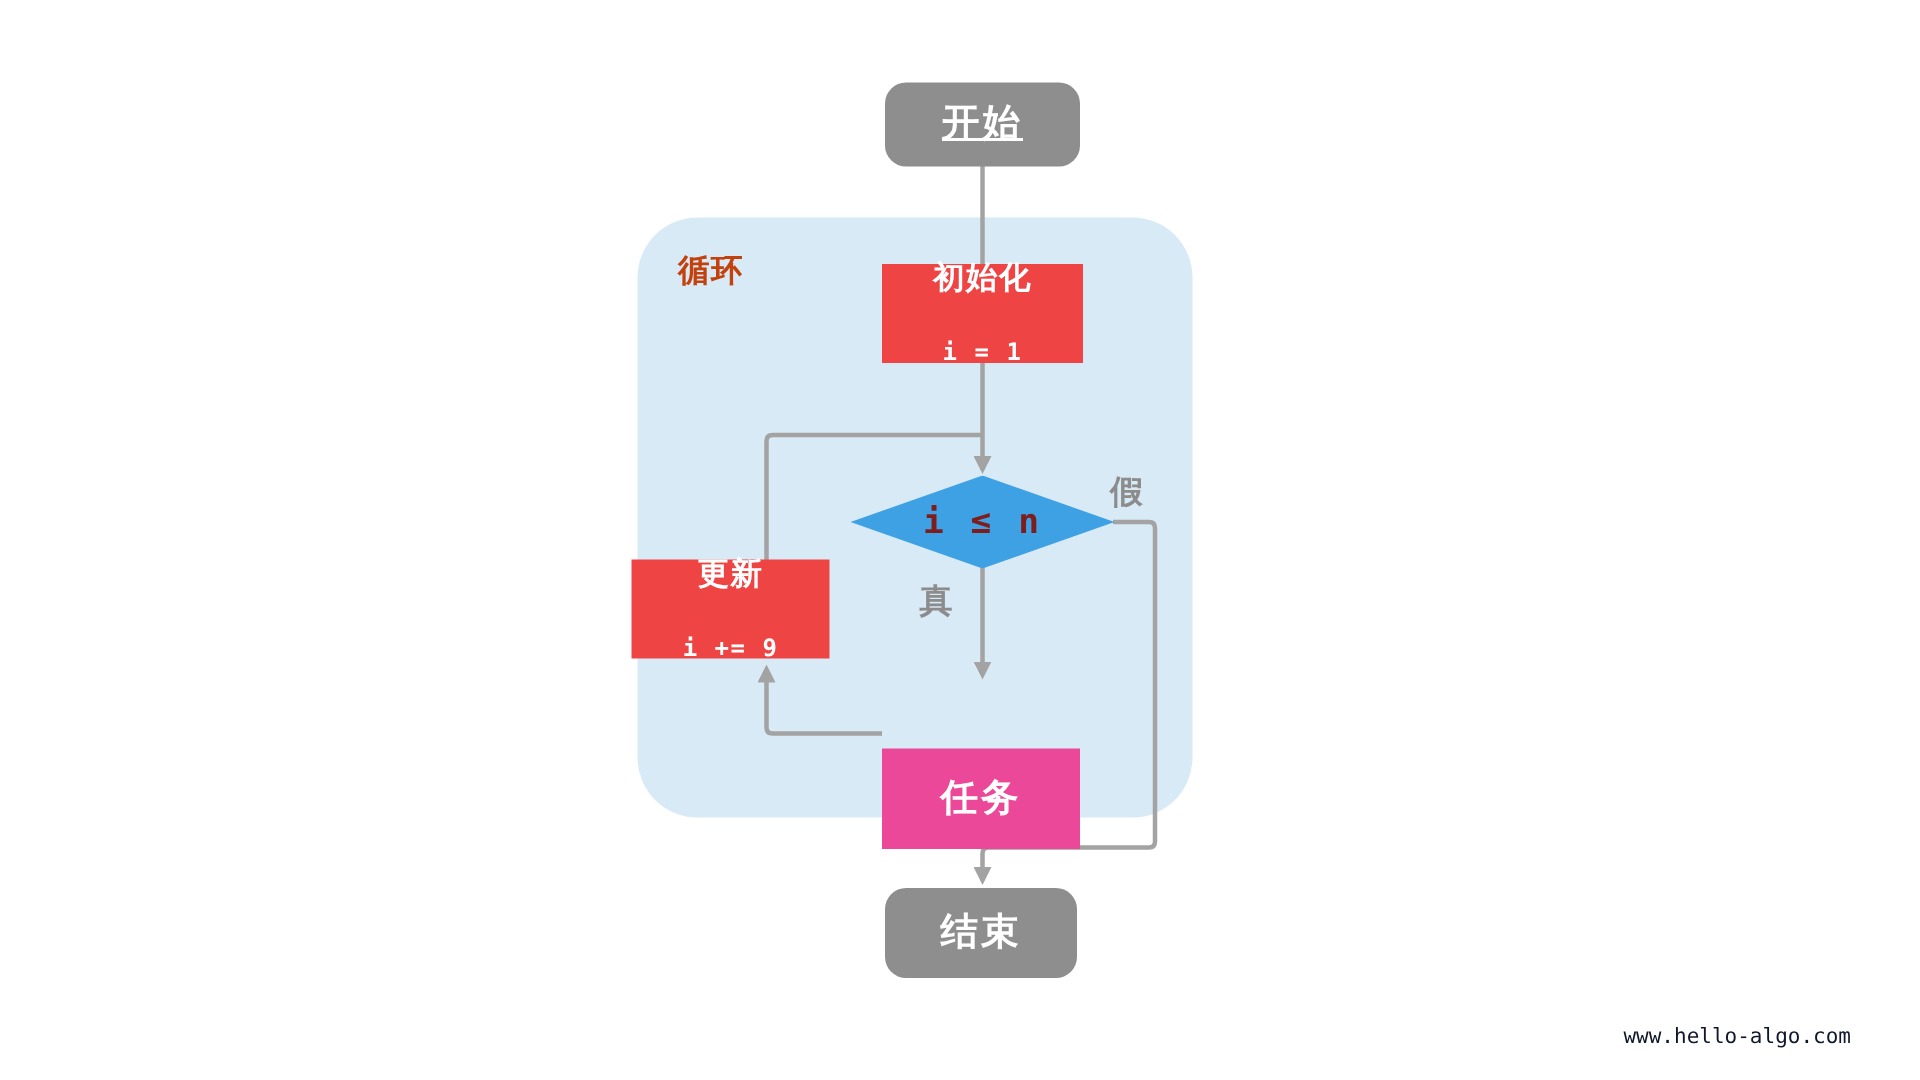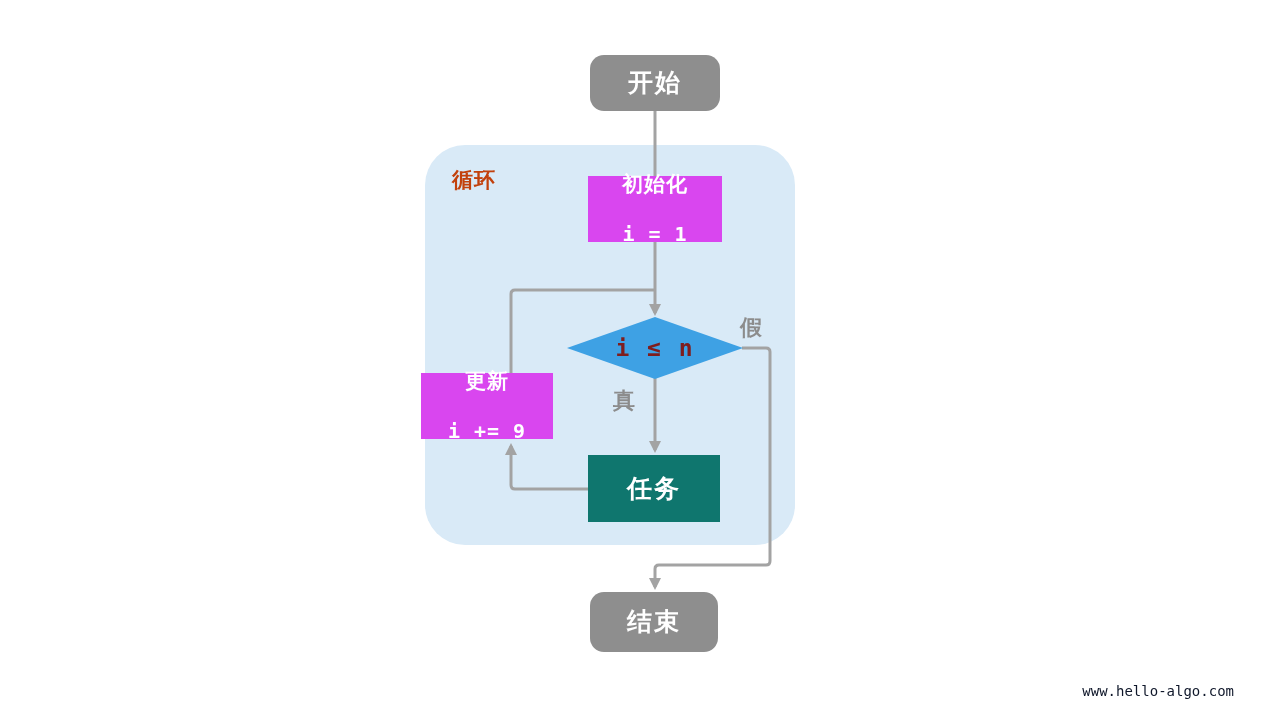--- a/index.html
+++ b/index.html
@@ -18,31 +18,31 @@
     color:#c2410c;font-size:21px;font-weight:700;letter-spacing:1px;
   }
   
   .wires{left:0;top:0;width:1280px;height:720px;pointer-events:none;}
   
   .node{
     display:flex;flex-direction:column;align-items:center;justify-content:center;
     color:#ffffff;text-align:center;line-height:1.25;
   }
   .node-gray{background:#8E8E8E;border-radius:14px;}
-  .node-blue{background:#d946ef;gap:24px;}
-  .node-green{background:#0f766e;}
-  .node-start{left:590px;top:55px;width:130px;height:56px;font-size:25px;font-weight:600;letter-spacing:2px;}
+  .node-blue{background:#ef4444;gap:24px;}
+  .node-green{background:#ec4899;margin-top:44px;}
+  .node-start{left:590px;top:55px;width:130px;height:56px;font-size:25px;font-weight:600;letter-spacing:2px;text-decoration:underline;}
   .node-init{left:588px;top:176px;width:134px;height:66px;}
   .node-update{left:421px;top:373px;width:132px;height:66px;}
   .node-task{left:588px;top:455px;width:132px;height:67px;font-size:25px;font-weight:600;letter-spacing:2px;}
   .node-end{left:590px;top:592px;width:128px;height:60px;font-size:25px;font-weight:700;letter-spacing:2px;}
   .node-title{font-size:21px;font-weight:600;letter-spacing:1px;}
   .node-code{
     font-family:"DejaVu Sans Mono", monospace;
-    font-size:20px;font-weight:700;letter-spacing:1px;margin-top:1px;
+    font-size:16px;font-weight:700;letter-spacing:1px;margin-top:1px;
   }
   .diamond{
     left:567px;top:317px;width:176px;height:62px;
     background:#3EA1E4;
     clip-path:polygon(50% 0, 100% 50%, 50% 100%, 0 50%);
     display:flex;align-items:center;justify-content:center;
     color:#7f1d1d;font-family:"DejaVu Sans Mono", monospace;
     font-size:23px;font-weight:700;letter-spacing:2px;
   }
   .edge-label{

